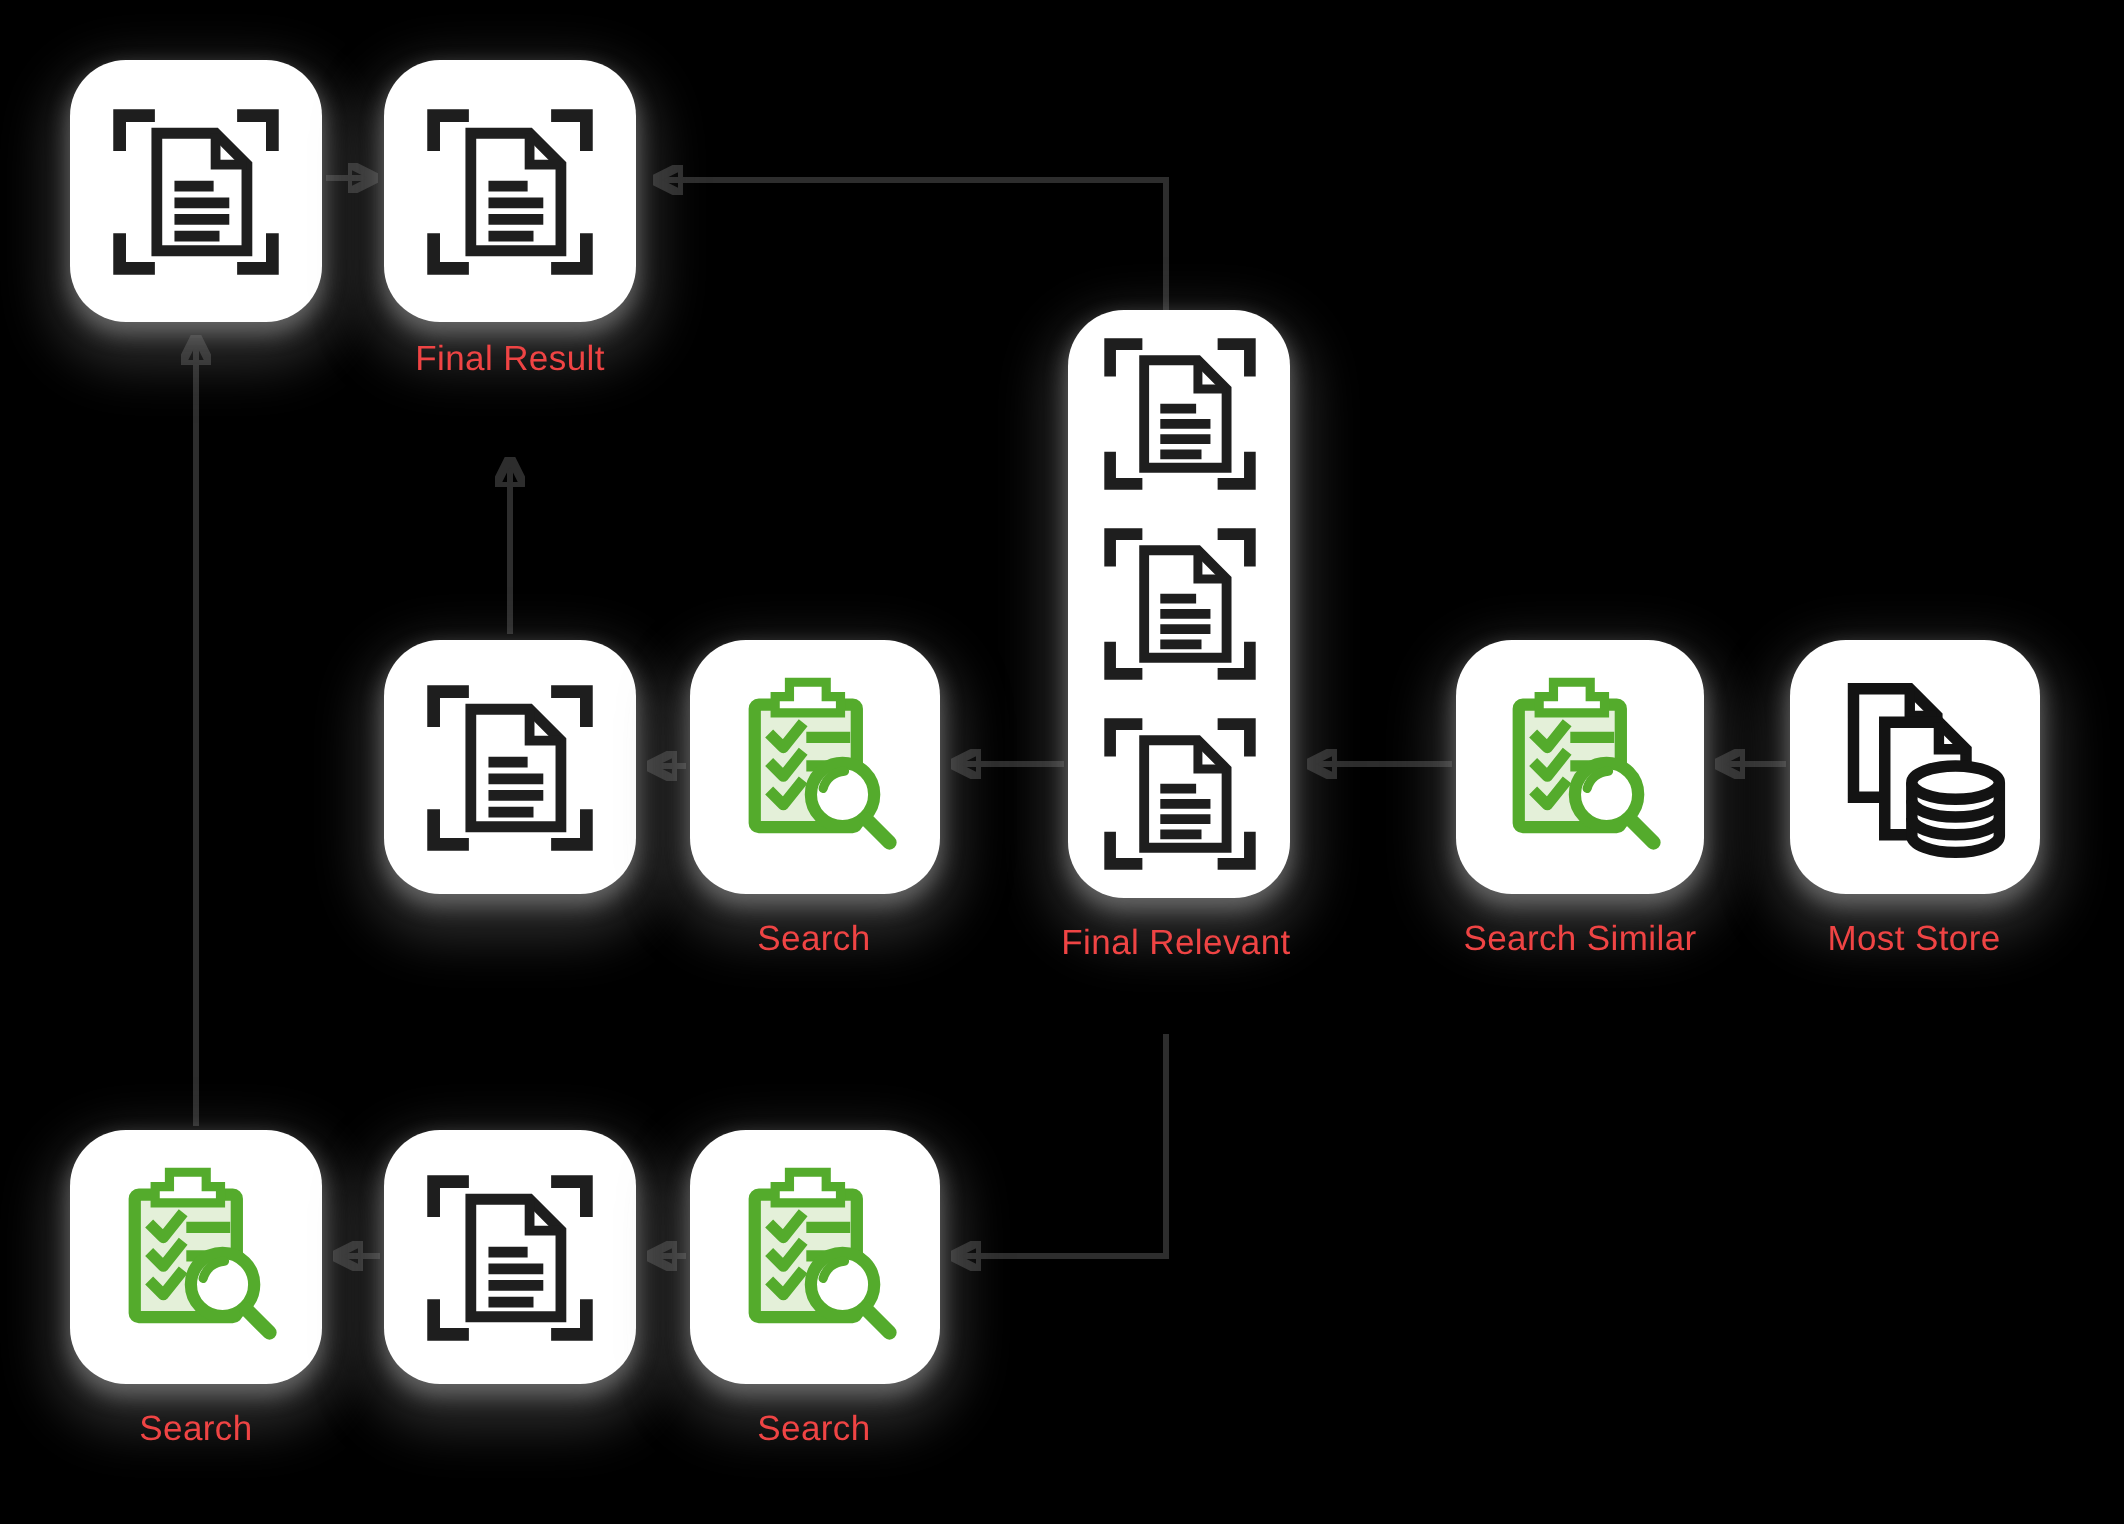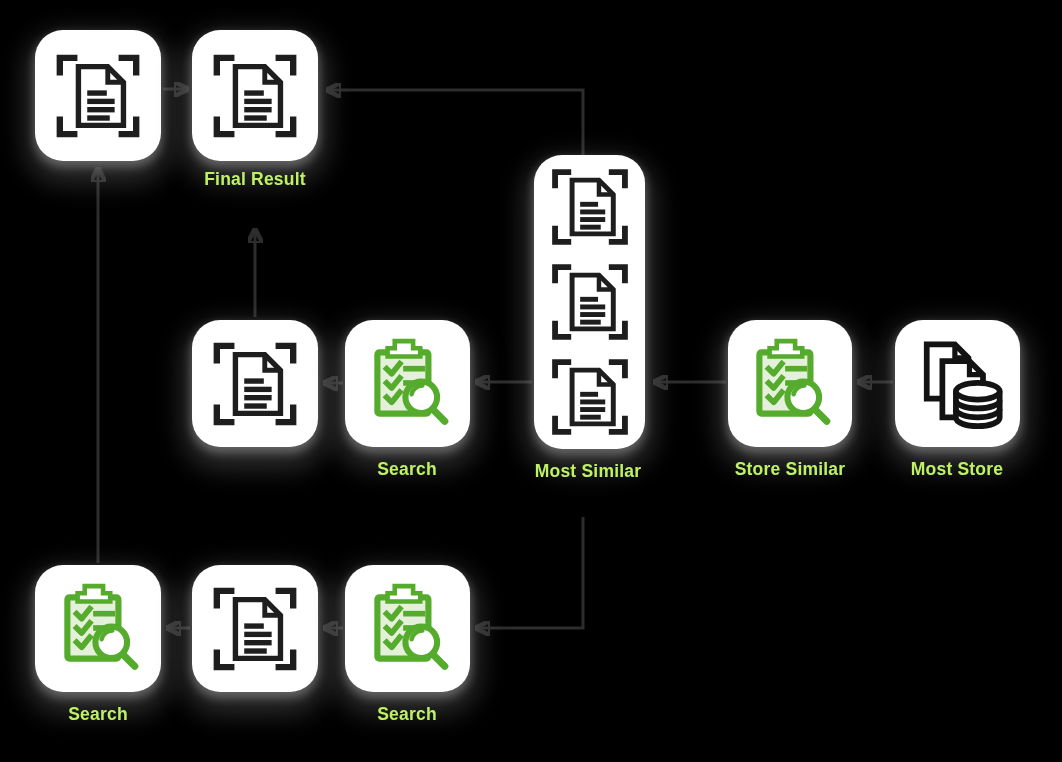--- a/index.html
+++ b/index.html
@@ -7,21 +7,21 @@
     position:relative;width:1062px;height:762px;background:#000000;overflow:hidden;
     font-family:"Liberation Sans",sans-serif;
   }
   .node{
     position:absolute;background:#ffffff;border-radius:28px;
     display:flex;flex-direction:column;align-items:center;justify-content:space-evenly;
     box-shadow:0 5px 10px 1px rgba(130,130,130,0.65), 0 12px 26px 10px rgba(115,115,115,0.38);
   }
   .nlabel{
     position:absolute;transform:translateX(-50%);
-    font-weight:700;font-size:17.5px;color:#bef264;white-space:nowrap;letter-spacing:.2px;text-align:right;
+    font-weight:400;font-size:17.5px;color:#ef4444;white-space:nowrap;letter-spacing:.2px;text-align:right;
   }
   #edges{position:absolute;left:0;top:0;}
   #edges path{stroke:#2d2d2d;stroke-width:3;fill:none;}
   .hiddendefs{position:absolute;width:0;height:0;overflow:hidden;}
 </style>
 </head>
 <body>
 
 <div id="canvas">
 
@@ -155,20 +155,20 @@
       </svg>
   </div>
 
   <div class="node" style="left:345px;top:565px;width:125px;height:127px">
     <svg width="98" height="98">
         <use href="#sym-clip-search"></use>
       </svg>
   </div>
 
   <div class="nlabel" style="left:255px;top:169px">Final Result</div>
-  <div class="nlabel" style="left:588px;top:461px">Most Similar</div>
+  <div class="nlabel" style="left:588px;top:461px">Final Relevant</div>
   <div class="nlabel" style="left:407px;top:459px">Search</div>
-  <div class="nlabel" style="left:790px;top:459px">Store Similar</div>
+  <div class="nlabel" style="left:790px;top:459px">Search Similar</div>
   <div class="nlabel" style="left:957px;top:459px">Most Store</div>
   <div class="nlabel" style="left:98px;top:704px">Search</div>
   <div class="nlabel" style="left:407px;top:704px">Search</div>
 
 </div>
 
 </body></html>

